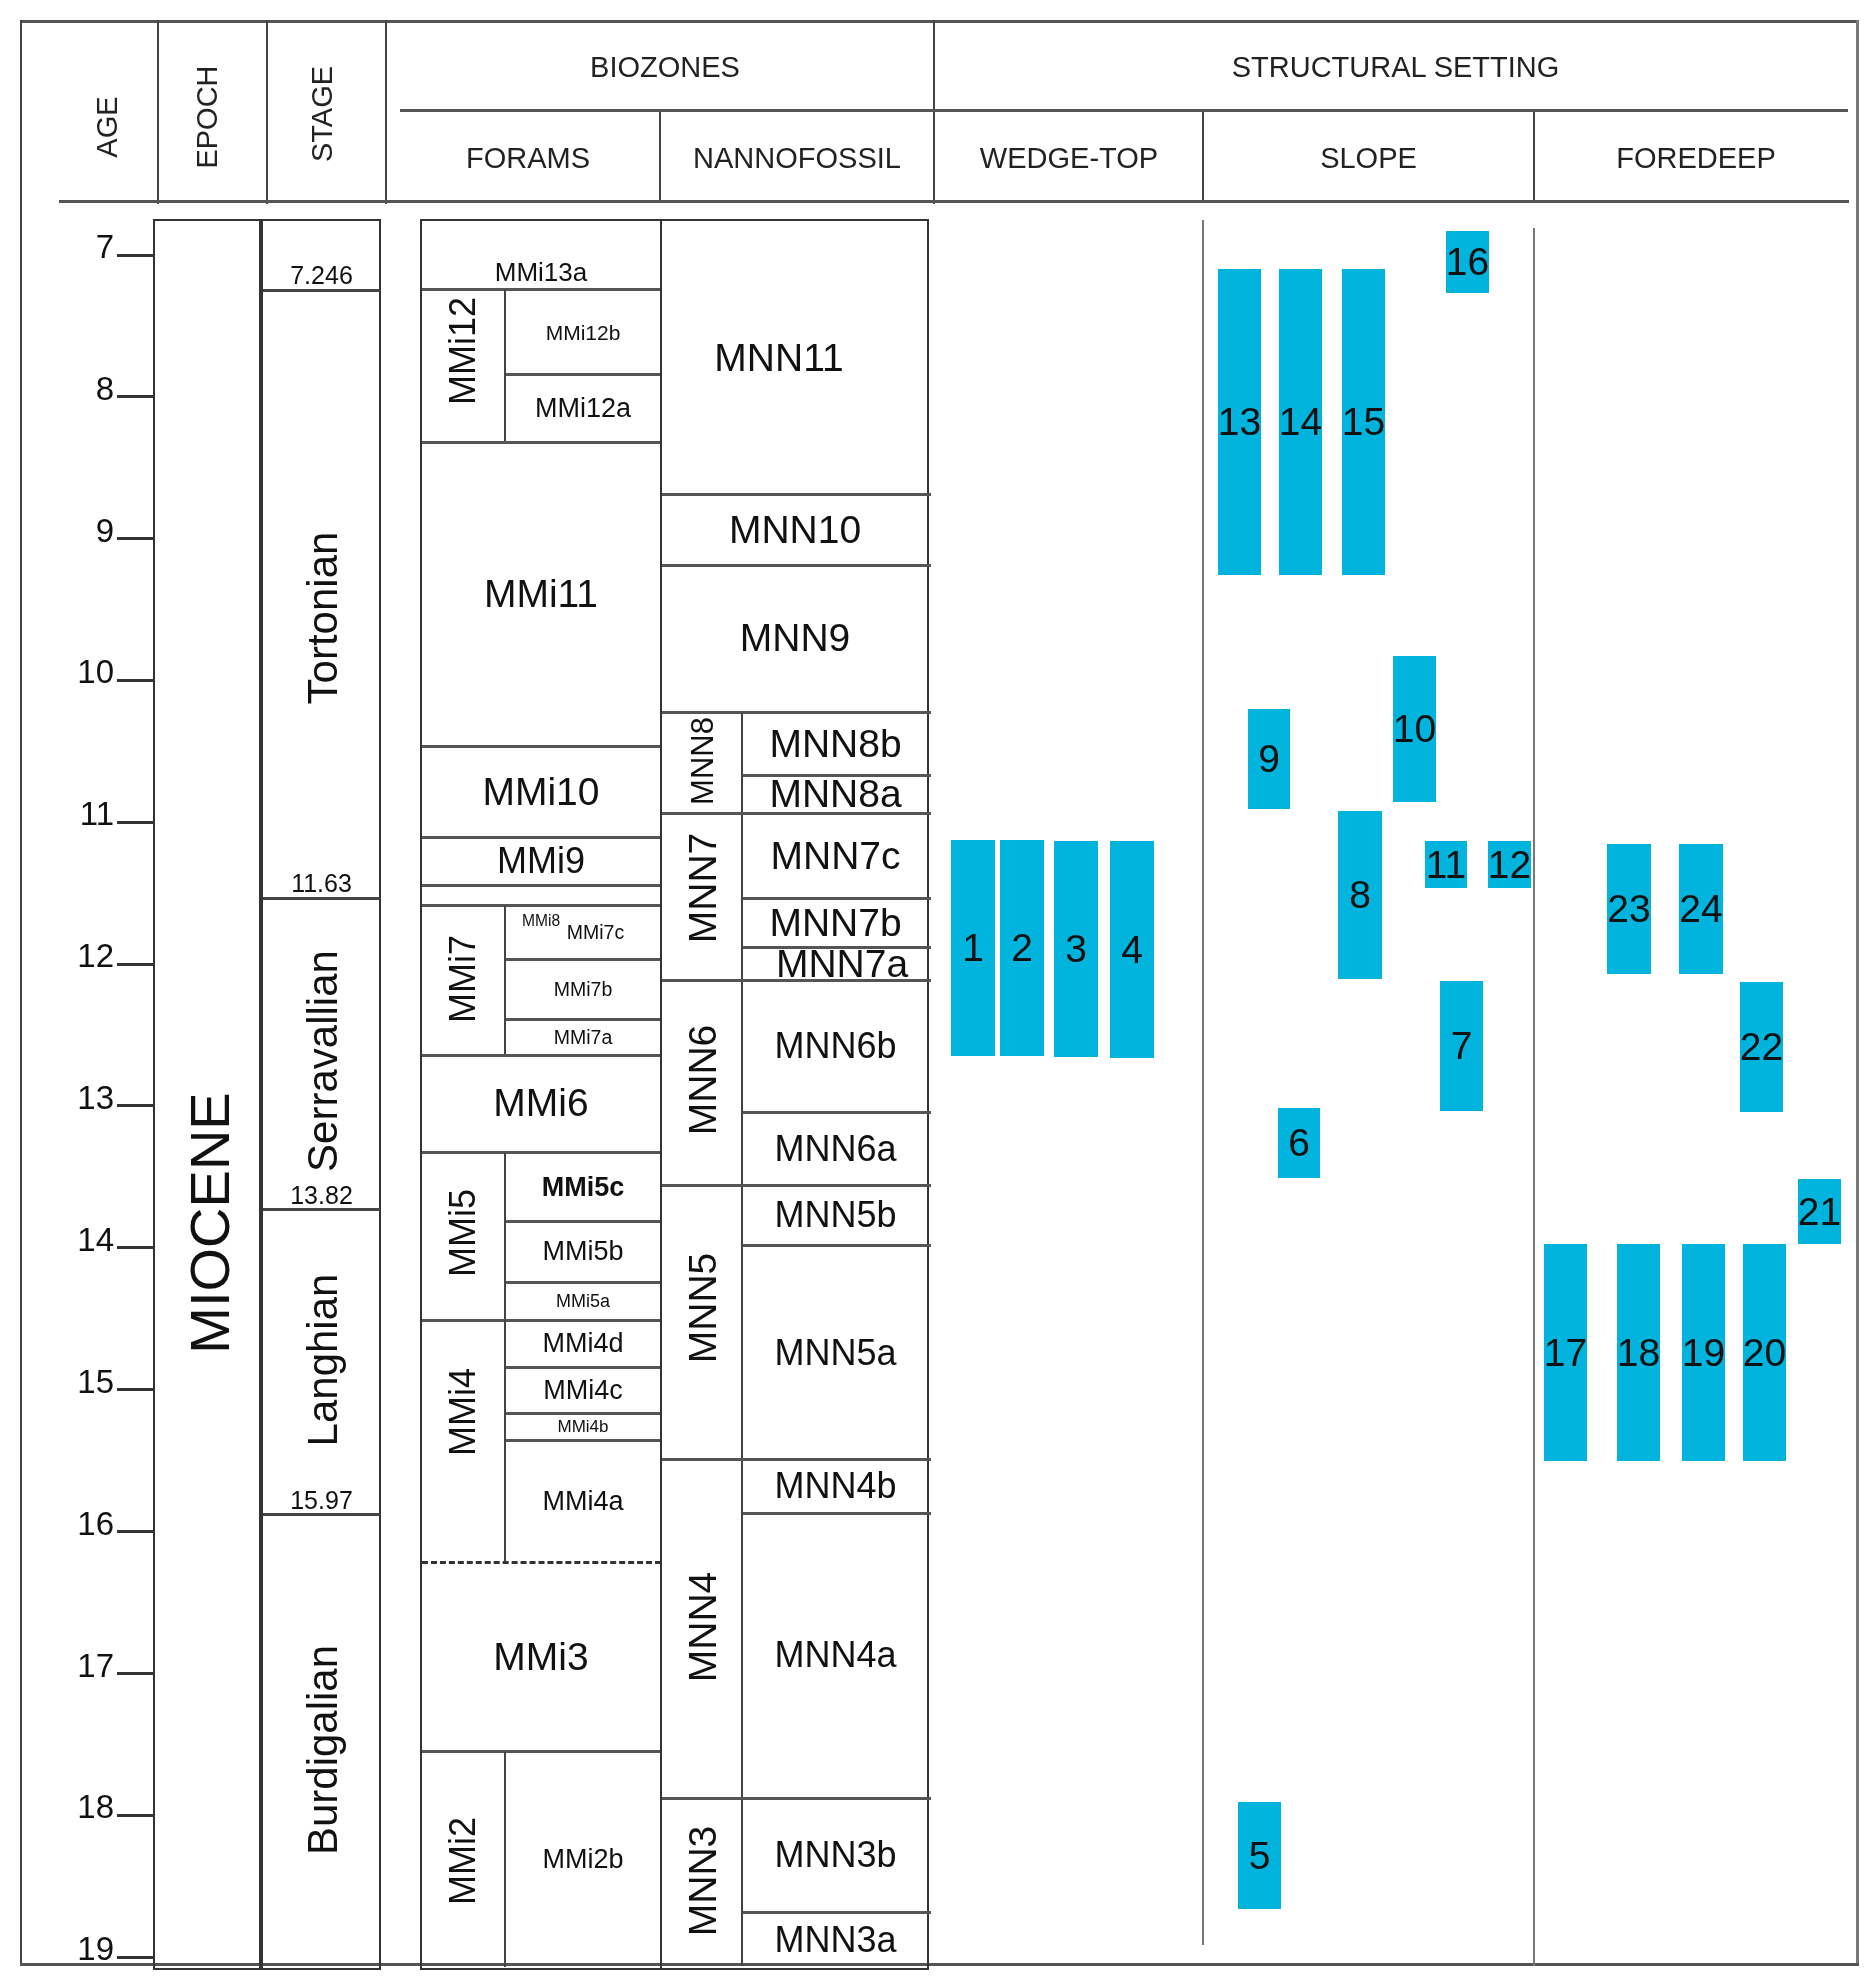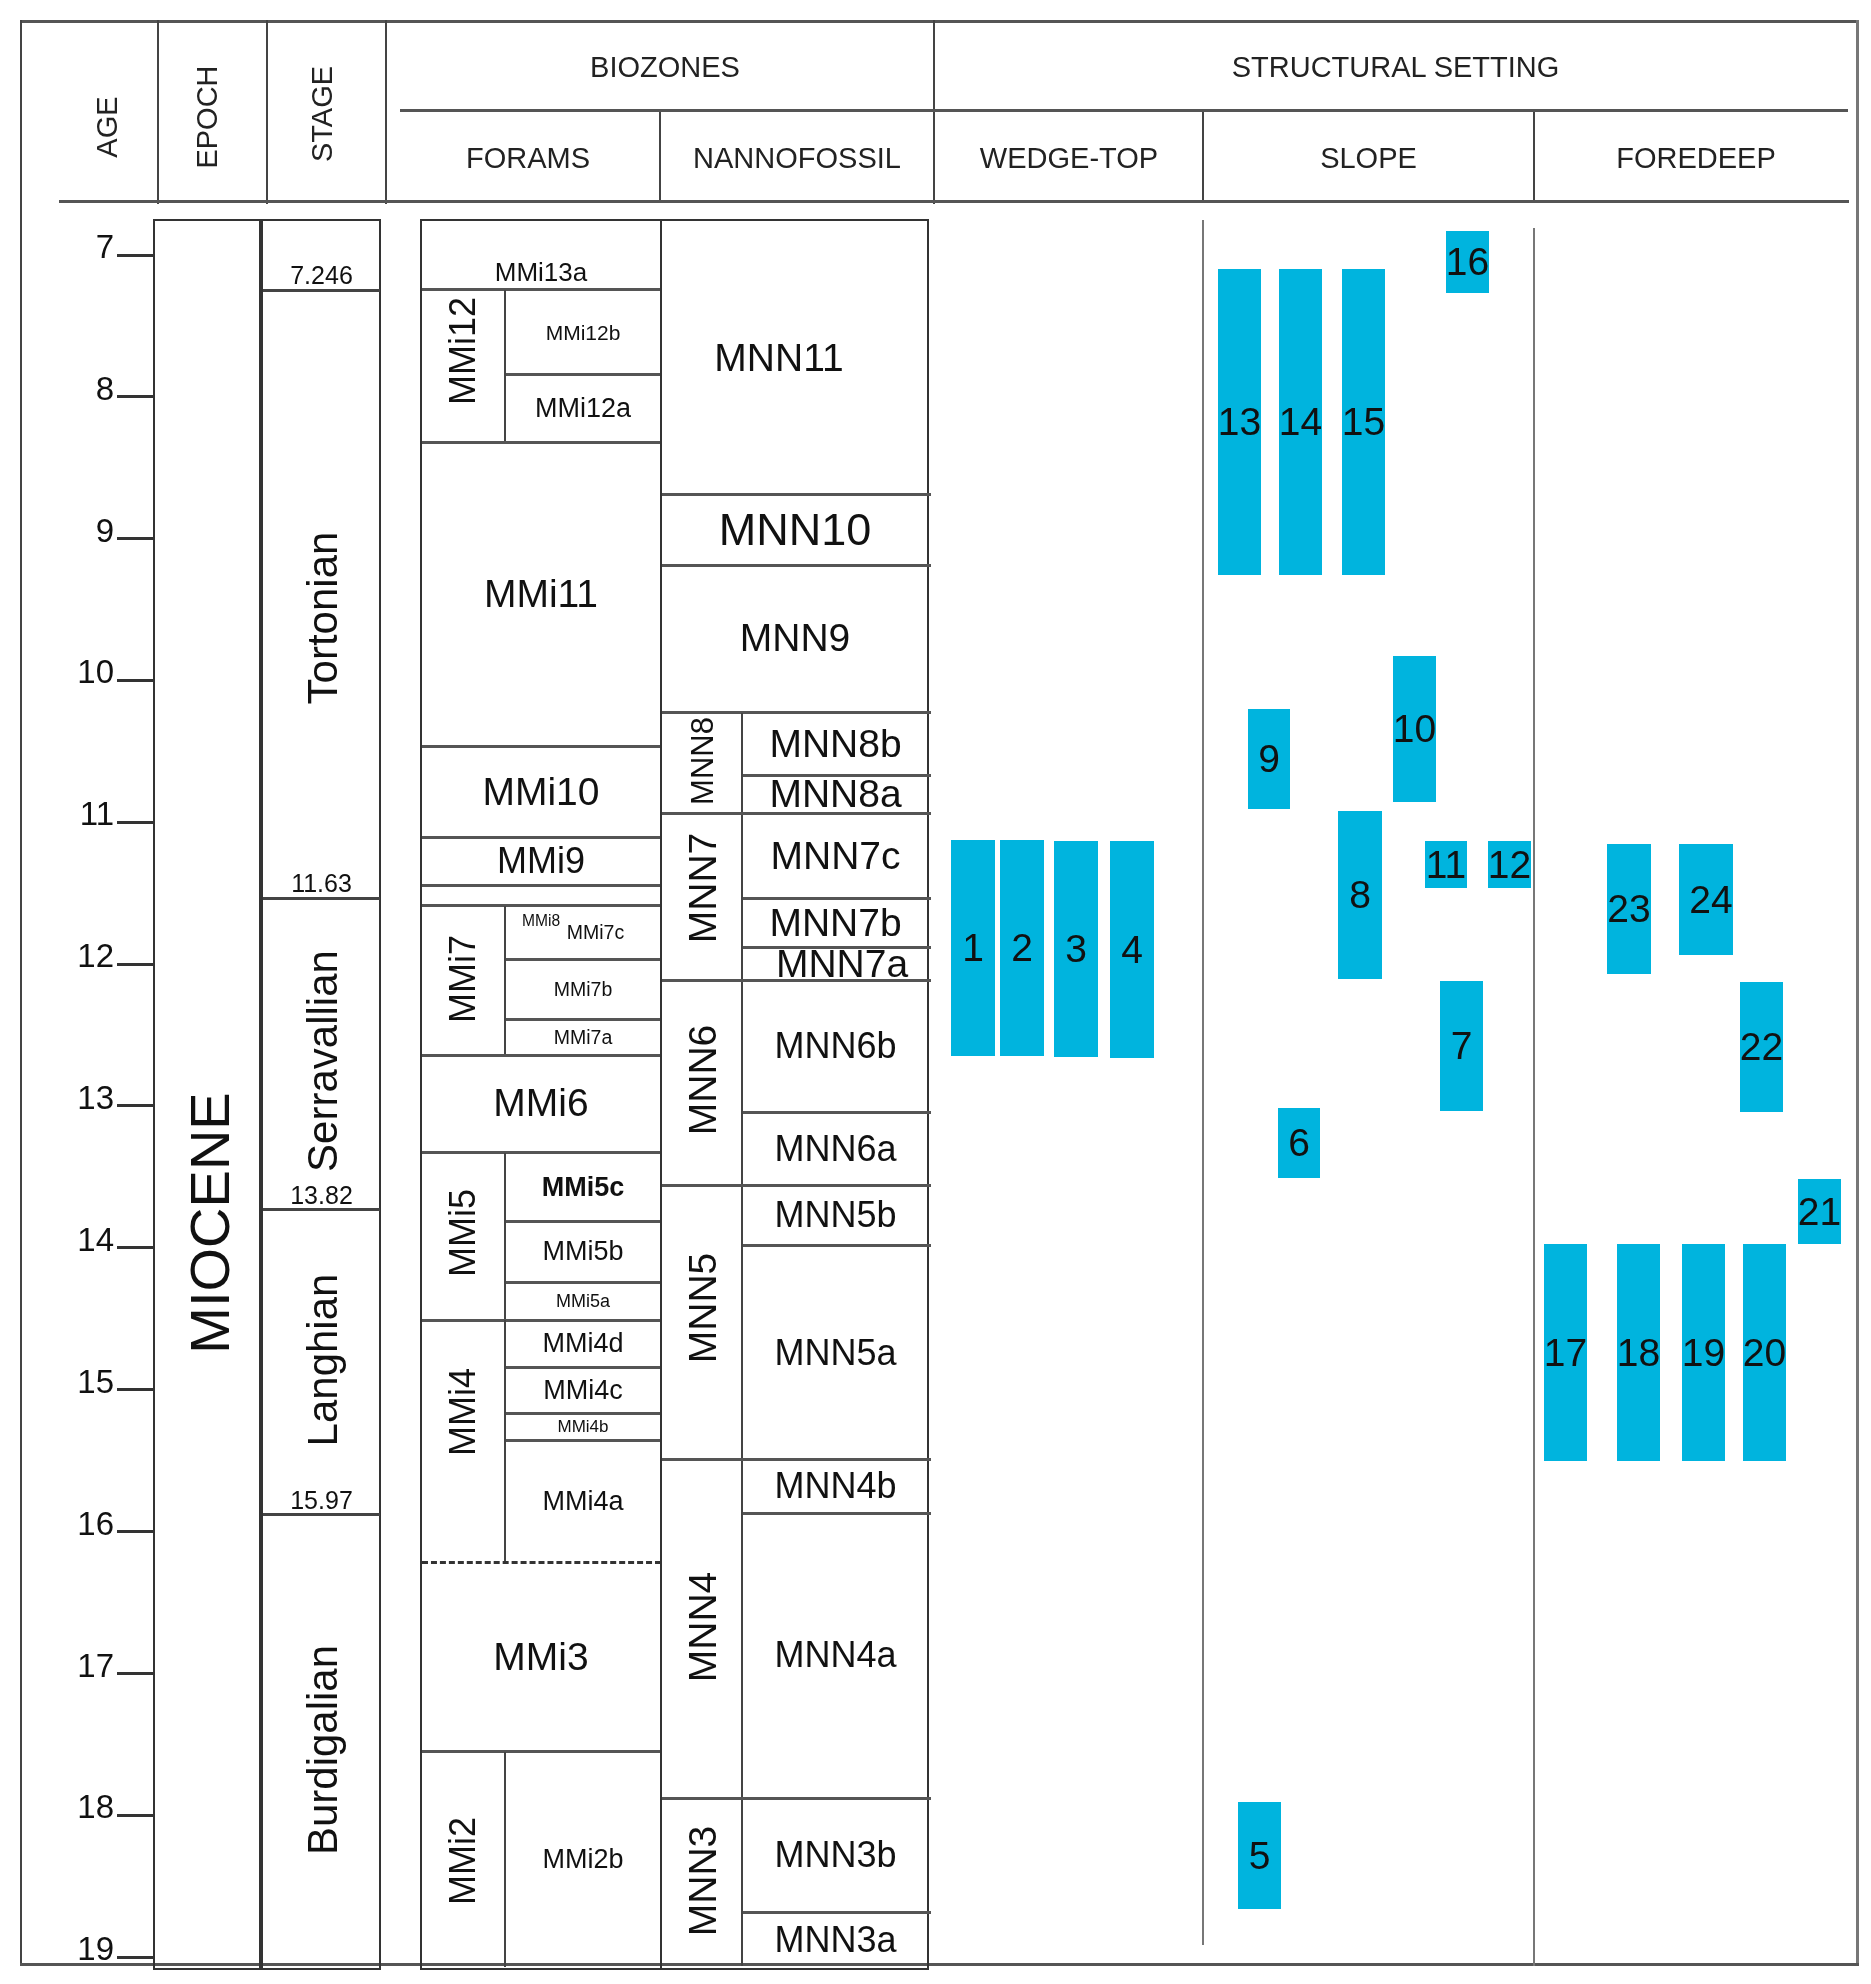--- a/index.html
+++ b/index.html
@@ -158,21 +158,21 @@
 
   <div class="vl" style="left:504px;top:1752px;height:215px;"></div>
   <div class="vtext" style="left:463px;top:1861px;font-size:36px;">MMi2</div>
   <div class="cell" style="left:506px;top:1752px;width:154px;height:215px;font-size:27px;">MMi2b</div>
 </div>
 
 <div class="box" style="left:660px;top:219px;width:269px;height:1751px;"></div>
 <div>
   <div class="cell" style="left:662px;top:221px;width:234px;height:273px;font-size:39px;">MNN11</div>
   <div class="hl" style="left:662px;top:493px;width:269px;"></div>
-  <div class="cell" style="left:662px;top:495px;width:266px;height:69px;font-size:45px;">MNN10</div>
+  <div class="cell" style="left:662px;top:495px;width:266px;height:69px;font-size:39px;">MNN10</div>
   <div class="hl" style="left:662px;top:564px;width:269px;"></div>
   <div class="cell" style="left:662px;top:566px;width:266px;height:144px;font-size:39px;">MNN9</div>
   <div class="hl" style="left:662px;top:711px;width:269px;"></div>
 
   <div class="vl" style="left:741px;top:713px;height:1253px;"></div>
   <div class="vtext" style="left:703px;top:761px;font-size:31px;">MNN8</div>
   <div class="cell" style="left:743px;top:713px;width:185px;height:62px;font-size:39px;">MNN8b</div>
   <div class="hl" style="left:743px;top:774px;width:188px;"></div>
   <div class="cell" style="left:743px;top:776px;width:185px;height:36px;font-size:39px;">MNN8a</div>
   <div class="hl" style="left:662px;top:812px;width:269px;"></div>
@@ -226,21 +226,21 @@
   <div class="bar" style="left:1393px;top:656px;width:43px;height:146px;">10</div>
   <div class="bar" style="left:1248px;top:709px;width:42px;height:100px;">9</div>
   <div class="bar" style="left:1338px;top:811px;width:44px;height:168px;">8</div>
   <div class="bar" style="left:1425px;top:841px;width:42px;height:47px;">11</div>
   <div class="bar" style="left:1488px;top:841px;width:43px;height:47px;">12</div>
   <div class="bar" style="left:1440px;top:981px;width:43px;height:130px;">7</div>
   <div class="bar" style="left:1278px;top:1108px;width:42px;height:70px;">6</div>
   <div class="bar" style="left:1238px;top:1802px;width:43px;height:107px;">5</div>
 
   <div class="bar" style="left:1607px;top:844px;width:44px;height:130px;">23</div>
-  <div class="bar" style="left:1679px;top:844px;width:44px;height:111px;padding-left:10px;">24</div>
+  <div class="bar" style="left:1679px;top:844px;width:44px;height:130px;">24</div>
   <div class="bar" style="left:1740px;top:982px;width:43px;height:130px;">22</div>
   <div class="bar" style="left:1798px;top:1179px;width:43px;height:65px;">21</div>
   <div class="bar" style="left:1544px;top:1244px;width:43px;height:217px;">17</div>
   <div class="bar" style="left:1617px;top:1244px;width:43px;height:217px;">18</div>
   <div class="bar" style="left:1682px;top:1244px;width:43px;height:217px;">19</div>
   <div class="bar" style="left:1743px;top:1244px;width:43px;height:217px;text-align:center;">20</div>
 </div>
 
 
 </body></html>

